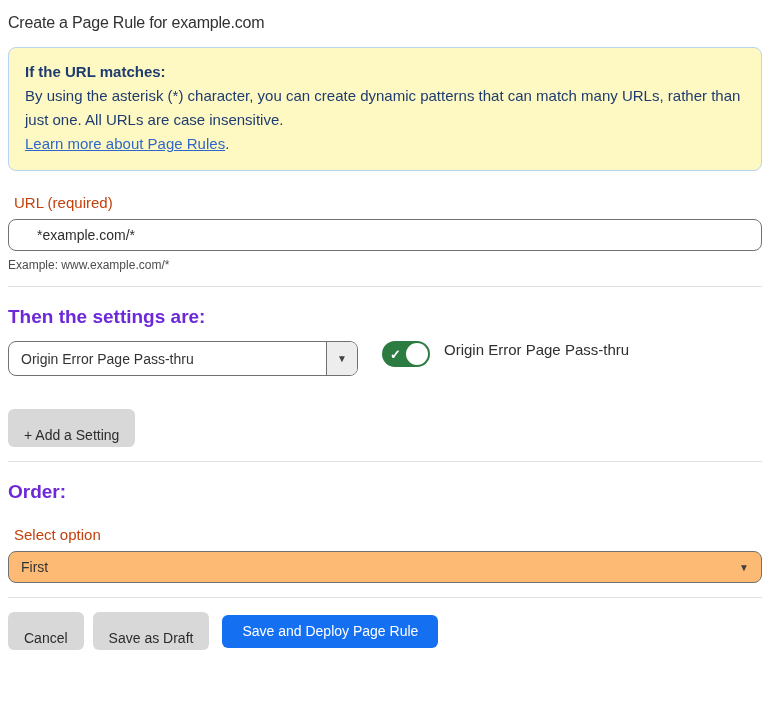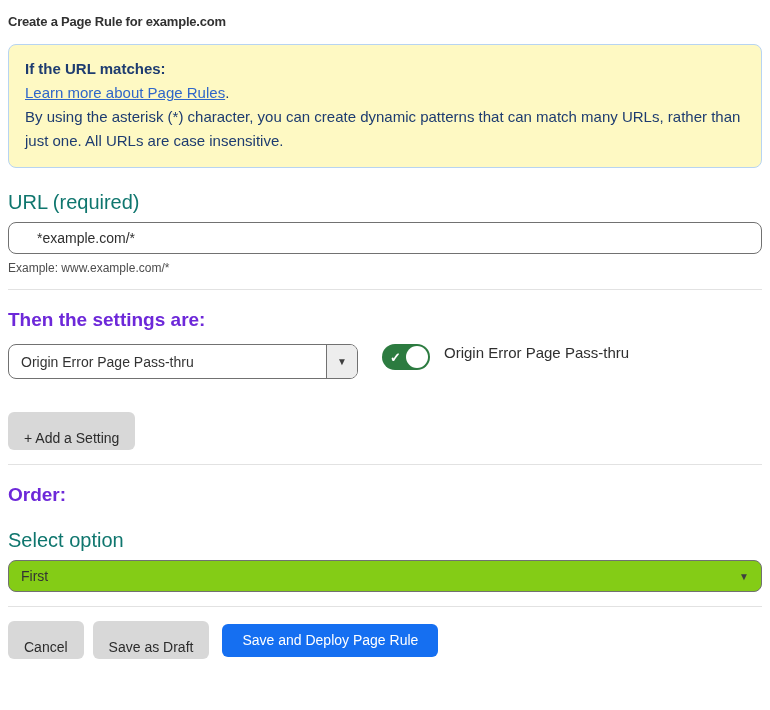--- a/index.html
+++ b/index.html
@@ -6,36 +6,36 @@
   html, body { margin: 0; padding: 0; background: #ffffff; }
   body {
     width: 770px; height: 710px;
     font-family: "Liberation Sans", sans-serif;
     color: #2f2f2f;
     overflow: hidden;
   }
   .container { padding: 8px 8px 0 8px; }
 
   .page-title {
-    font-size: 13px; font-weight: bold; color: #313131;
+    font-size: 16px; font-weight: normal; color: #313131;
     margin: 6px 0 15px 0; letter-spacing: -0.2px;
   }
 
   .info-box {
     background: #fef9c3;
     border: 1px solid #b7d4f2;
     border-radius: 8px;
     padding: 12px 16px 14px 16px;
     font-size: 15px; line-height: 24px;
     color: #1e3c70;
   }
   .info-heading { font-weight: bold; }
   .info-link { color: #2f66c9; text-decoration: underline; cursor: pointer; }
 
-  .field-label { font-size: 20px; color: #0f766e; margin: 23px 0 8px 0; }
+  .field-label { font-size: 15px; color: #c2410c; margin: 23px 0 8px 6px; }
   .text-input {
     width: 100%; height: 32px;
     border: 1px solid #717171; border-radius: 8px;
     padding: 0 28px; font-size: 14px; color: #2f2f2f;
     font-family: "Liberation Sans", sans-serif;
     background: #fff; outline: none;
   }
   .field-helper { font-size: 12px; color: #4d4d4d; margin-top: 7px; }
 
   .divider { border: none; border-top: 1px solid #e2e2e2; margin: 14px 0 0 0; }
@@ -84,21 +84,21 @@
   }
   .btn-secondary { background: #d8d8d8; color: #2c2c2c; }
   .btn-primary { background: #156ff1; color: #ffffff; padding: 9px 20px; }
 
   .add-setting { margin-top: 33px; display: block; }
 
   .select-full {
     position: relative; width: 100%; height: 32px;
     border: 1px solid #717171; border-radius: 8px;
     display: flex; align-items: center; padding: 0 12px;
-    font-size: 14px; color: #333; background: #84cc16; cursor: pointer;
+    font-size: 14px; color: #333; background: #fdba74; cursor: pointer;
   }
   .select-full-arrow {
     position: absolute; right: 12px; top: 50%; transform: translateY(-50%);
     font-size: 10px; color: #3f3f3f;
   }
 
   .order-helper { font-size: 15px; line-height: 24px; color: #4d4d4d; margin-top: 6px; }
 
   .footer-row { display: flex; align-items: center; gap: 9px; margin-top: 14px; }
   .footer-row .btn-primary { margin-left: 4px; }
@@ -107,22 +107,22 @@
 </style>
 </head>
 <body>
 
 <div class="container">
 
   <h1 class="page-title">Create a Page Rule for example.com</h1>
 
   <div class="info-box">
     <div class="info-heading">If the URL matches:</div>
+    <div>By using the asterisk (*) character, you can create dynamic patterns that can match many URLs, rather than just one. All URLs are case insensitive.</div>
     <div><a class="info-link">Learn more about Page Rules</a><span>.</span></div>
-    <div>By using the asterisk (*) character, you can create dynamic patterns that can match many URLs, rather than just one. All URLs are case insensitive.</div>
   </div>
 
   <div class="field-label">URL (required)</div>
   <input class="text-input" type="text" value="*example.com/*" style="">
   <div class="field-helper">Example: www.example.com/*</div>
 
   <hr class="divider mt-url-divider">
 
   <div class="section-heading">Then the settings are:</div>
 

